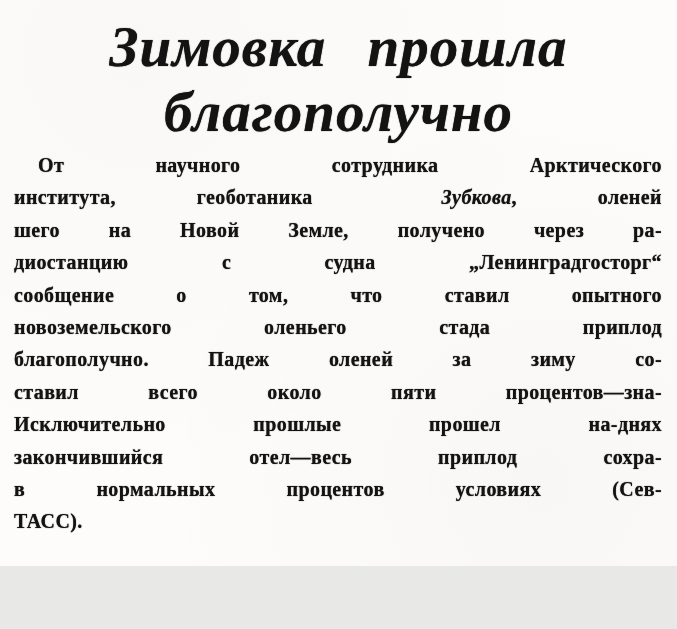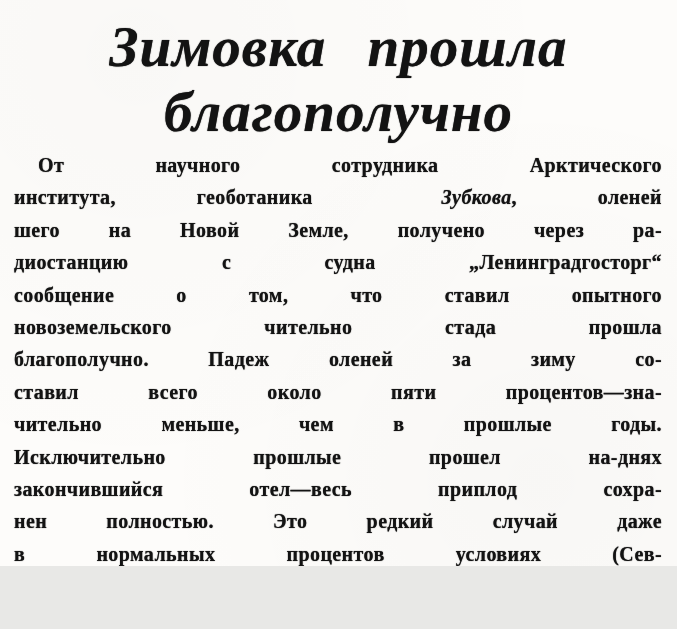--- a/index.html
+++ b/index.html
@@ -68,23 +68,21 @@
   <div class="headline">
     <div class="t-line">Зимовка прошла</div>
     <div class="t-line">благополучно</div>
   </div>
   <div class="body-text">
       <div class="line indent"><span>От научного сотрудника Арктического</span></div>
       <div class="line"><span>института, геоботаника </span><span class="ital">Зубкова</span><span>, оленей</span></div>
       <div class="line"><span>шего на Новой Земле, получено через ра-</span></div>
       <div class="line"><span>диостанцию с судна „Ленинградгосторг“</span></div>
       <div class="line"><span>сообщение о том, что ставил опытного</span></div>
-      <div class="line"><span>новоземельского чительно стада прошла</span></div>
+      <div class="line"><span>новоземельского оленьего стада приплод</span></div>
       <div class="line"><span>благополучно. Падеж оленей за зиму со-</span></div>
       <div class="line"><span>ставил всего около пяти процентов—зна-</span></div>
-      <div class="line"><span>чительно меньше, чем в прошлые годы.</span></div>
       <div class="line"><span>Исключительно прошлые прошел на-днях</span></div>
       <div class="line"><span>закончившийся отел—весь приплод сохра-</span></div>
-      <div class="line"><span>нен полностью. Это редкий случай даже</span></div>
       <div class="line"><span>в нормальных процентов условиях (Сев-</span></div>
       <div class="line last"><span>ТАСС).</span></div>
     </div>
 </div>
 
 </body></html>

